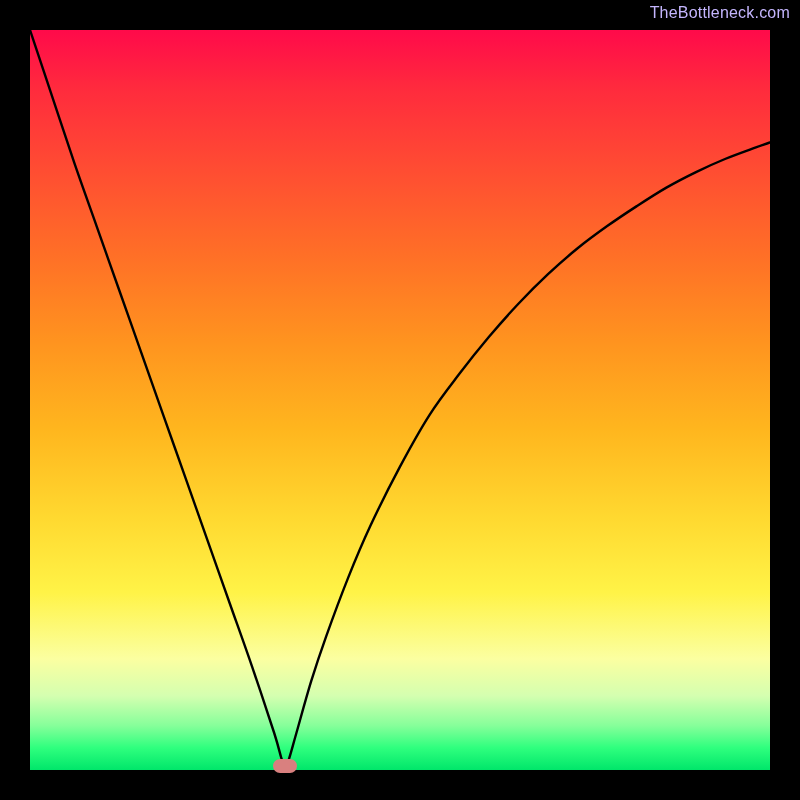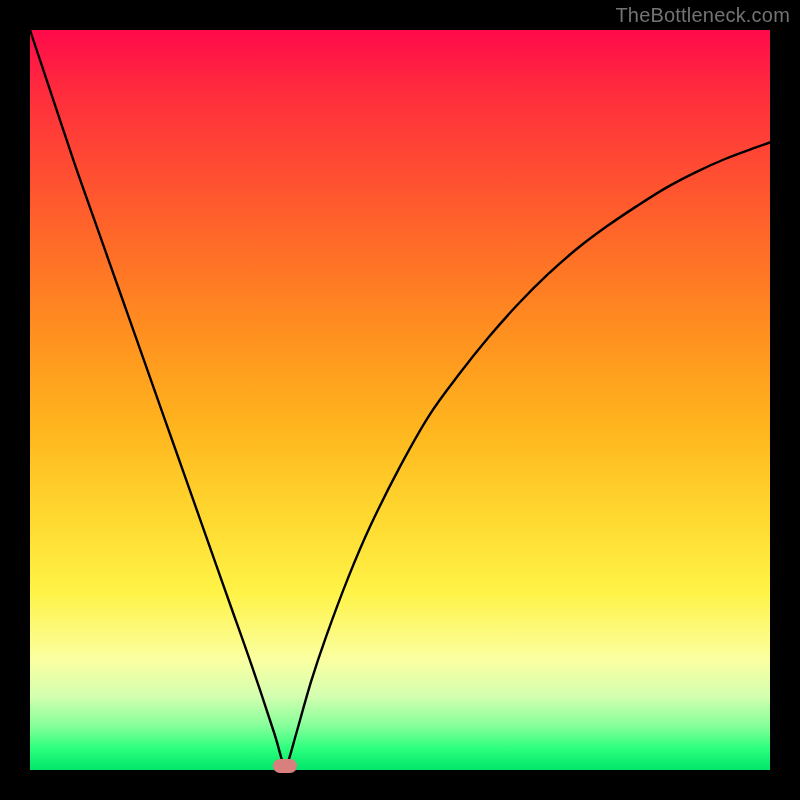--- a/index.html
+++ b/index.html
@@ -7,23 +7,23 @@
   .frame {
     position: relative;
     width: 800px;
     height: 800px;
     background: #000;
   }
   .watermark {
     position: absolute;
     top: 4px;
     right: 10px;
-    color: #737373;
+    color: #c4b5fd;
     font-family: Arial, Helvetica, sans-serif;
-    font-size: 20px;
+    font-size: 16px;
     font-weight: 500;
     letter-spacing: 0.2px;
     z-index: 10;
   }
   .plot-area {
     position: absolute;
     left: 30px;
     top: 30px;
     width: 740px;
     height: 740px;

